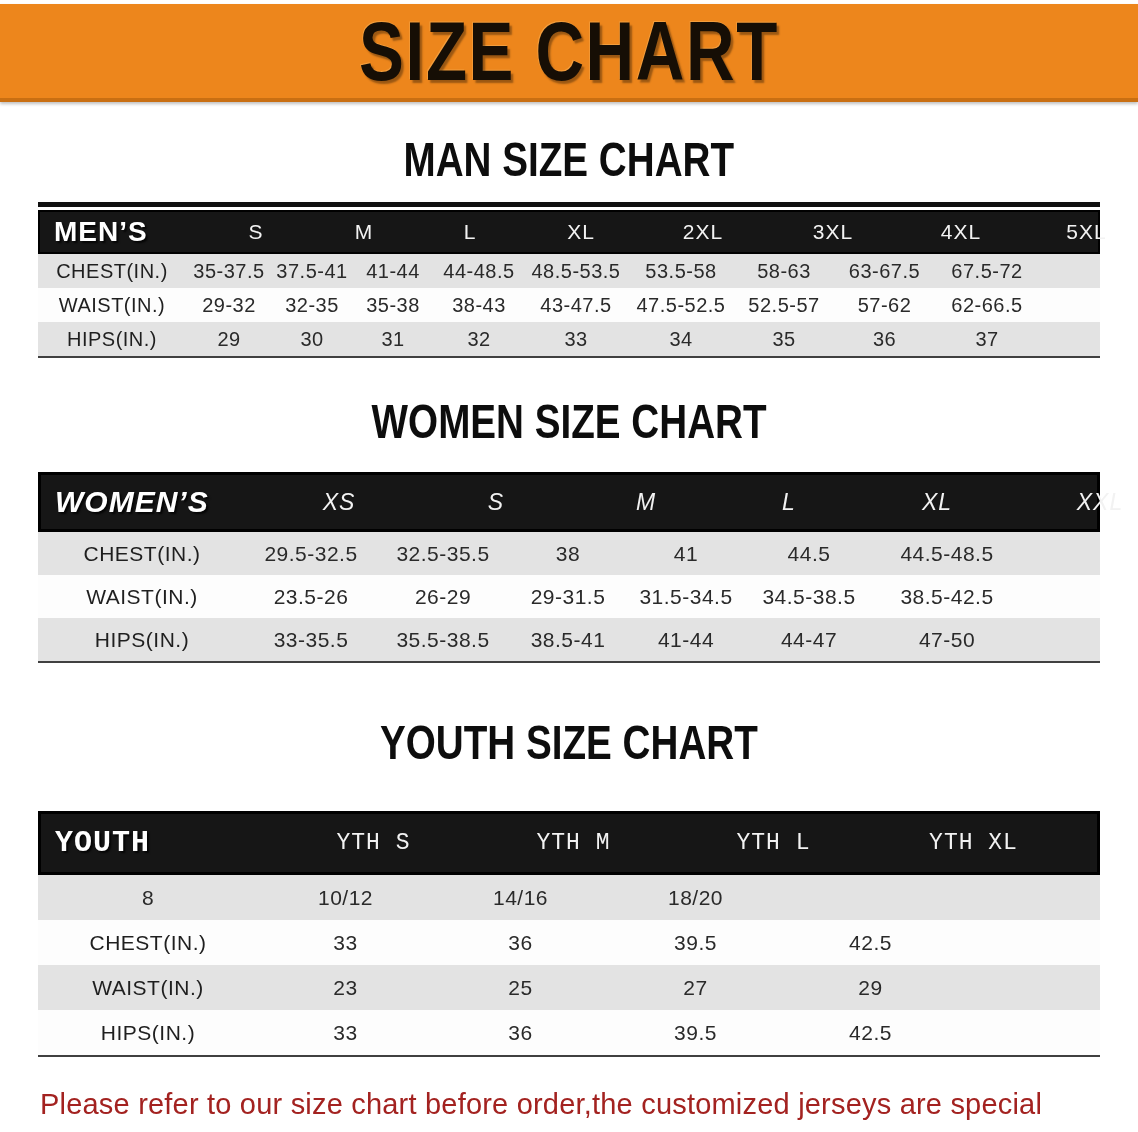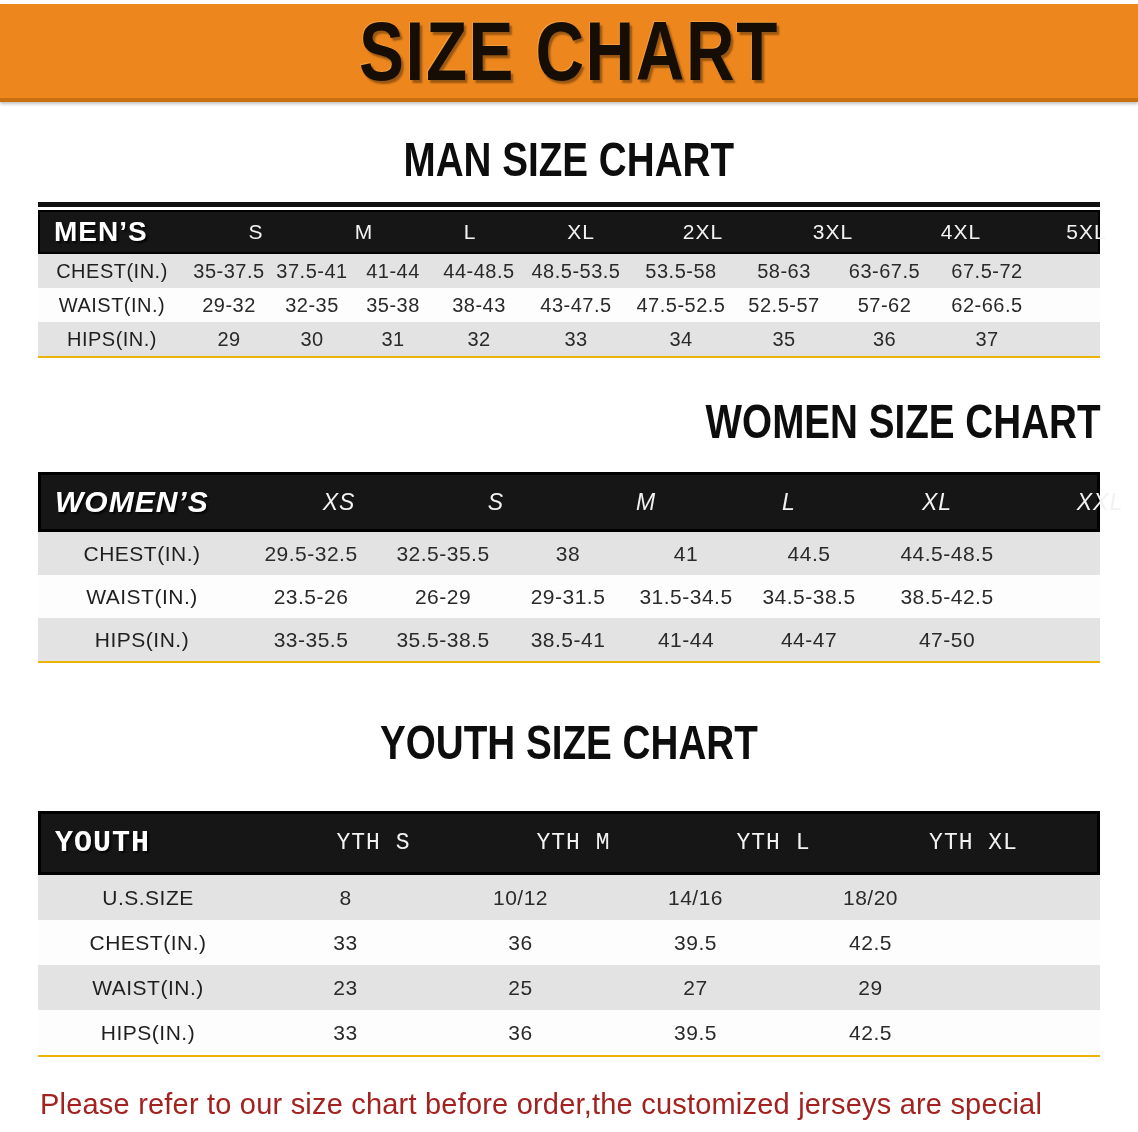--- a/index.html
+++ b/index.html
@@ -29,21 +29,21 @@
 
   
   .section-heading { text-align:center; }
   .section-heading span {
     display:inline-block;
     font-size:46px; font-weight:800; color:#0d0d0d;
     transform:scaleX(.84) scaleY(1.05);
     white-space:nowrap;
   }
   .heading-man   { margin:30px 0 16px; }
-  .heading-women { margin:36px 0 24px;text-align:right; }
+  .heading-women { margin:36px 0 24px; }
   .heading-youth { margin:52px 0 42px; }
 
   
   .size-table { margin:0 38px; }
   .size-table.men::before {
     content:""; display:block; height:5px;
     background:#101010; margin-bottom:3px;
   }
 
   .thead {
@@ -63,21 +63,21 @@
     text-shadow:2px 2px 2px rgba(0,0,0,.8);
     white-space:nowrap;
   }
   .men .group-label { font-size:28px; }
   .col-h {
     text-align:center; font-size:23px; color:#f2f2f2;
     letter-spacing:1px; white-space:nowrap;
   }
   .men .col-h { font-size:21px; }
 
-  .tbody { border-bottom:2px solid #eab308; }
+  .tbody { border-bottom:2px solid #404040; }
   .row { display:grid; align-items:center; }
   .men   .row { height:34px; }
   .women .row { height:43px; }
   .youth .row { height:45px; }
   .row.gray  { background:#e3e3e3; }
   .row.white { background:#fdfdfd; }
 
   .row-label {
     text-align:center; font-size:20px; color:#1f1f1f;
     letter-spacing:.5px; white-space:nowrap;
@@ -214,21 +214,20 @@
 <div class="size-table youth">
     <div class="thead grid-youth">
       <div class="group-label">YOUTH</div>
       <div class="col-h">YTH S</div>
       <div class="col-h">YTH M</div>
       <div class="col-h">YTH L</div>
       <div class="col-h">YTH XL</div>
     </div>
     <div class="tbody">
       <div class="row grid-youth gray">
-        <div class="row-label">U.S.SIZE</div>
         <div class="cell">8</div>
         <div class="cell">10/12</div>
         <div class="cell">14/16</div>
         <div class="cell">18/20</div>
       </div>
       <div class="row grid-youth white">
         <div class="row-label">CHEST(IN.)</div>
         <div class="cell">33</div>
         <div class="cell">36</div>
         <div class="cell">39.5</div>

